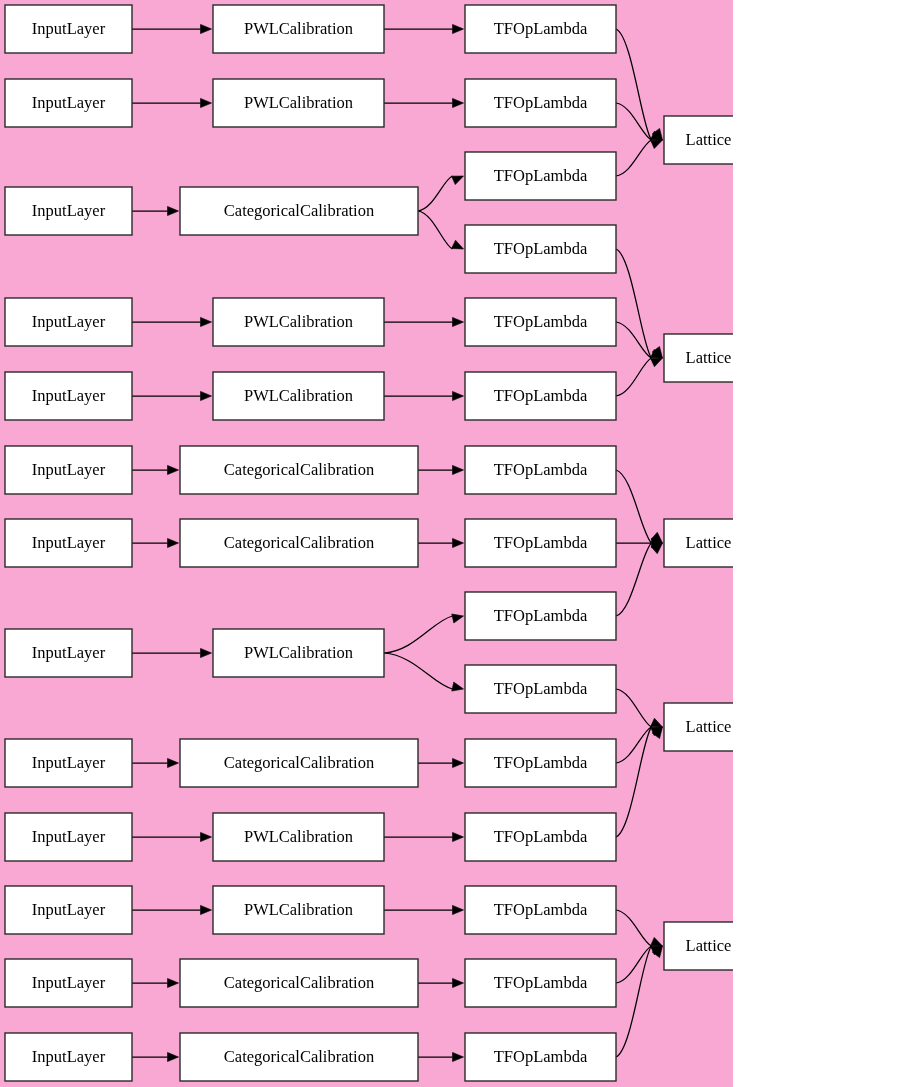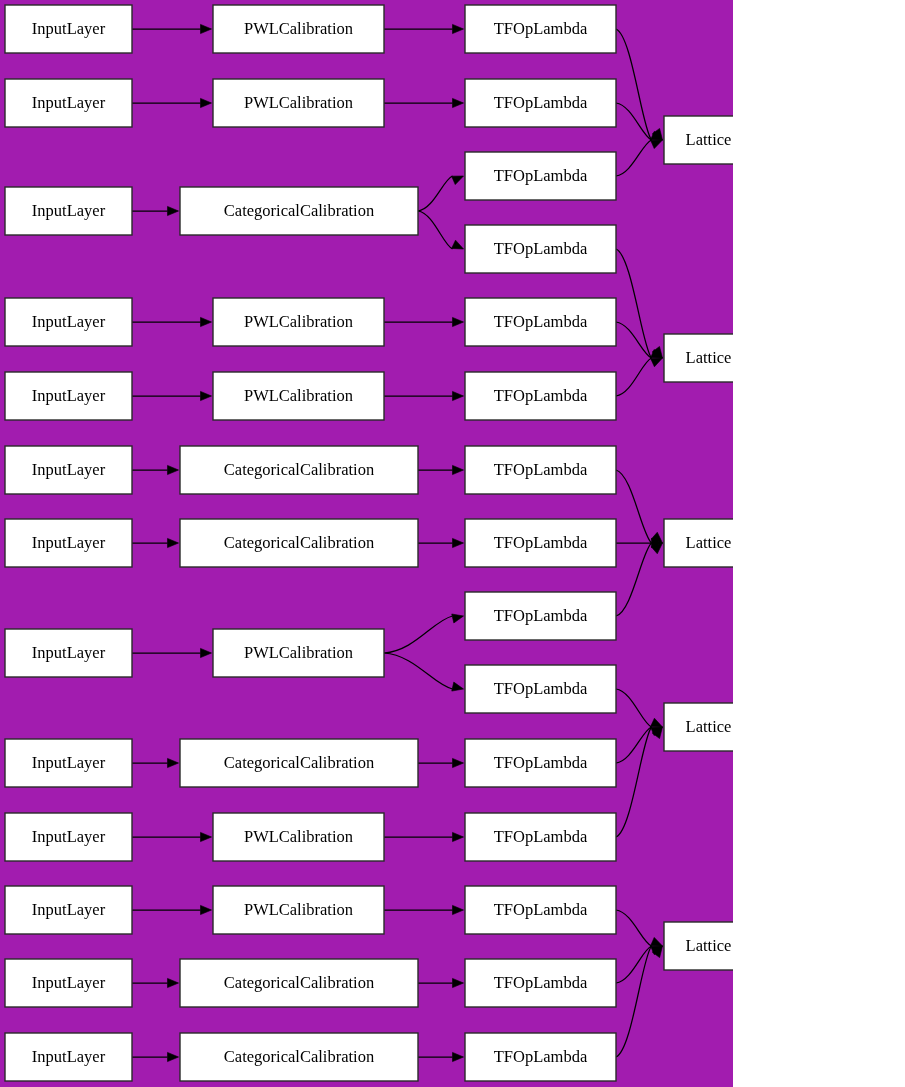--- a/index.html
+++ b/index.html
@@ -7,21 +7,21 @@
     padding: 0;
     background: #ffffff;
   }
   body {
     font-family: "Liberation Serif", "DejaVu Serif", serif;
   }
   #diagram-root {
     position: relative;
     width: 733px;
     height: 1087px;
-    background: #a21caf;
+    background: #f9a8d4;
     overflow: hidden;
     text-decoration: underline;
   }
   svg#graph {
     display: block;
     width: 905px;
     height: 1087px;
   }
   .node-box {
     fill: #ffffff;

